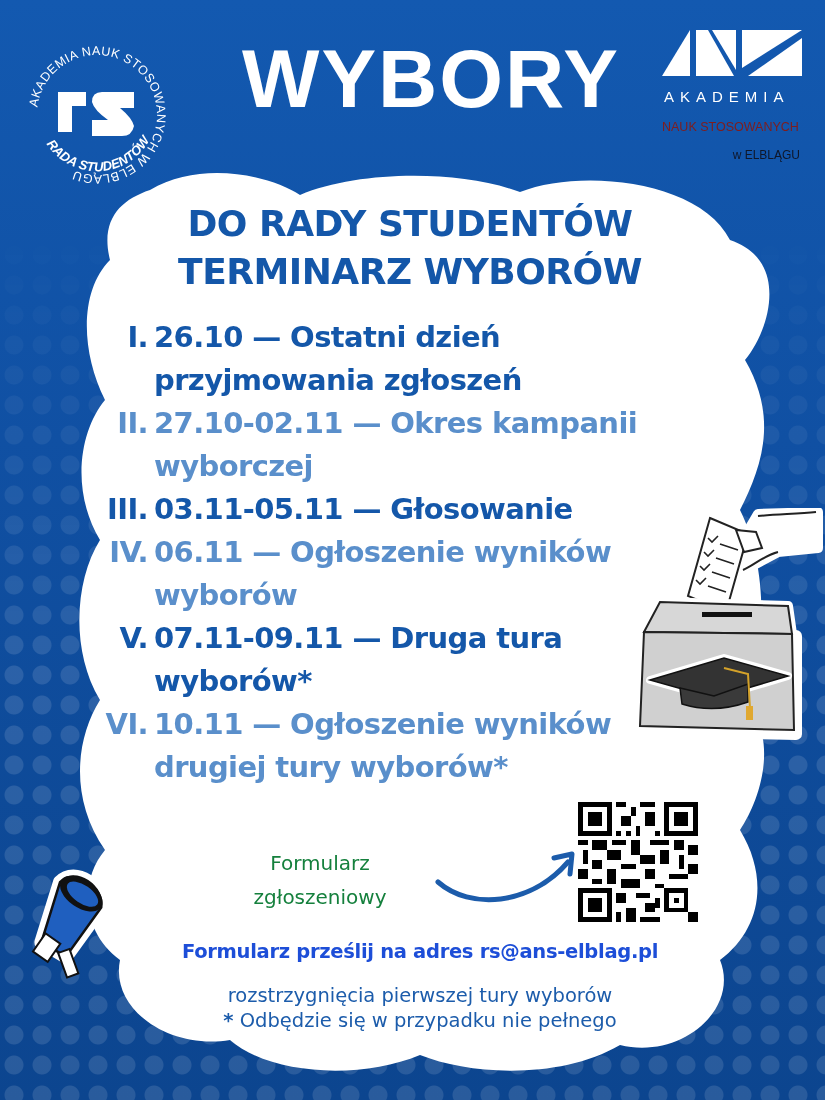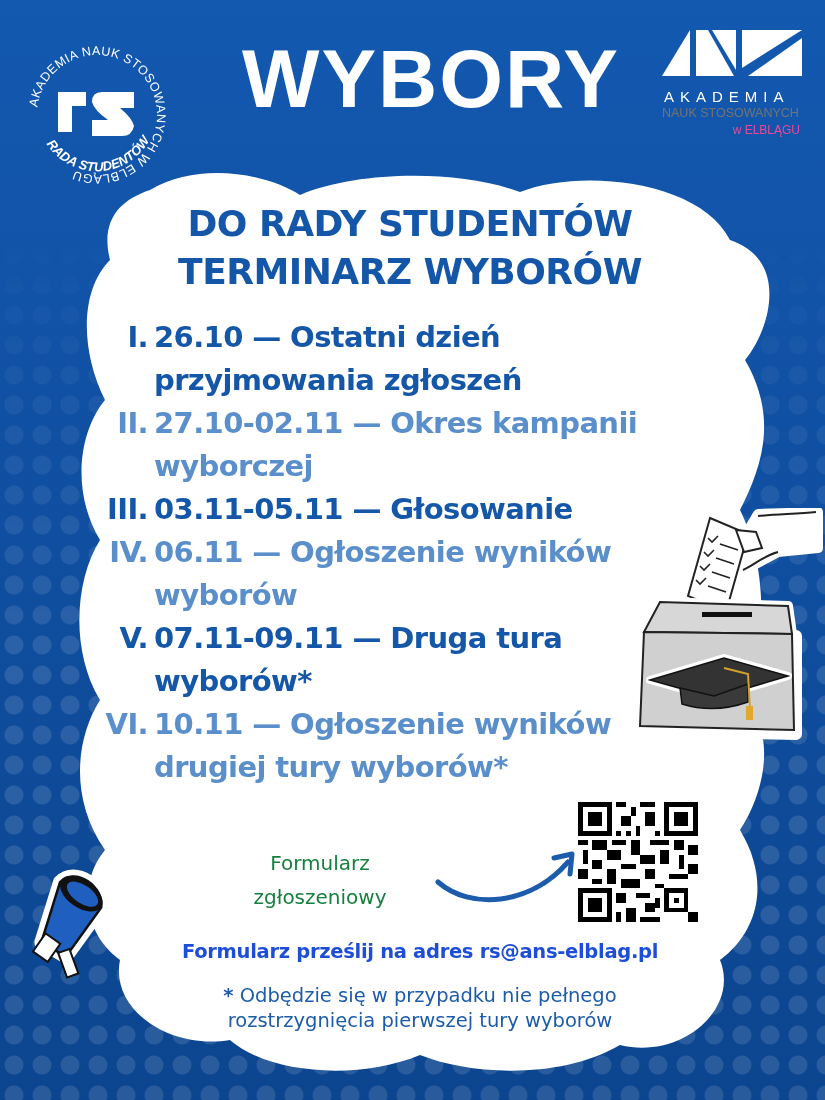--- a/index.html
+++ b/index.html
@@ -18,22 +18,22 @@
   }
   .rs-logo { position: absolute; left: 22px; top: 40px; width: 150px; height: 150px; }
   .title {
     position: absolute; left: 200px; top: 38px; width: 420px; text-align: right;
     color: #fff; font-family: "Liberation Sans", sans-serif; font-weight: 700;
     font-size: 82px; letter-spacing: 2px; line-height: 1;
   }
   .ans-logo { position: absolute; left: 658px; top: 30px; width: 150px; }
   .ans-mark { width: 140px; height: 46px; display: block; margin-left: 4px; }
   .ans-t1 { color: #fff; font-family: "Liberation Sans", sans-serif; font-size: 15px; letter-spacing: 6px; margin-top: 12px; margin-left: 6px; }
-  .ans-t2 { color: #737373; font-family: "Liberation Sans", sans-serif; font-size: 12.5px; margin-top: 1px; margin-left: 4px; }
-  .ans-t3 { color: #ec4899; font-family: "Liberation Sans", sans-serif; font-size: 12px; margin-top: 3px; text-align: right; width: 142px; }
+  .ans-t2 { color: #7f1d1d; font-family: "Liberation Sans", sans-serif; font-size: 12.5px; margin-top: 15px; margin-left: 4px; }
+  .ans-t3 { color: #0f172a; font-family: "Liberation Sans", sans-serif; font-size: 12px; margin-top: 14px; text-align: right; width: 142px; }
 
   .cloud { position: absolute; left: 0; top: 0; width: 825px; height: 1100px; }
 
   .heading {
     position: absolute; left: 110px; top: 200px; width: 600px; text-align: center;
     color: #1457a9; font-family: "DejaVu Sans", sans-serif; font-weight: 700;
     font-size: 36px; line-height: 48px; letter-spacing: -0.5px;
   }
   .schedule { position: absolute; left: 90px; top: 316px; width: 600px; }
   .row { display: flex; font-family: "DejaVu Sans", sans-serif; font-weight: 700; font-size: 29px; line-height: 43px; letter-spacing: -0.6px; }
@@ -261,15 +261,15 @@
     <ellipse cx="76" cy="58" rx="14" ry="24" transform="rotate(-35 76 58)" fill="#111"></ellipse>
     <ellipse cx="77" cy="59" rx="9" ry="18" transform="rotate(-35 77 59)" fill="#1f5fbf"></ellipse>
     <rect x="14" y="88" width="22" height="18" transform="rotate(-35 25 97)" fill="#fff" stroke="#111" stroke-width="2"></rect>
     <rect x="34" y="106" width="12" height="26" fill="#fff" stroke="#111" stroke-width="2"></rect>
   </g>
 </svg>
 
 <div class="email">Formularz prześlij na adres rs@ans-elblag.pl</div>
 
 <div class="footnote">
+  <div>rozstrzygnięcia pierwszej tury wyborów</div>
   <div><span class="star">*</span><span> Odbędzie się w przypadku nie pełnego</span></div>
-  <div>rozstrzygnięcia pierwszej tury wyborów</div>
 </div>
 
 </body></html>

